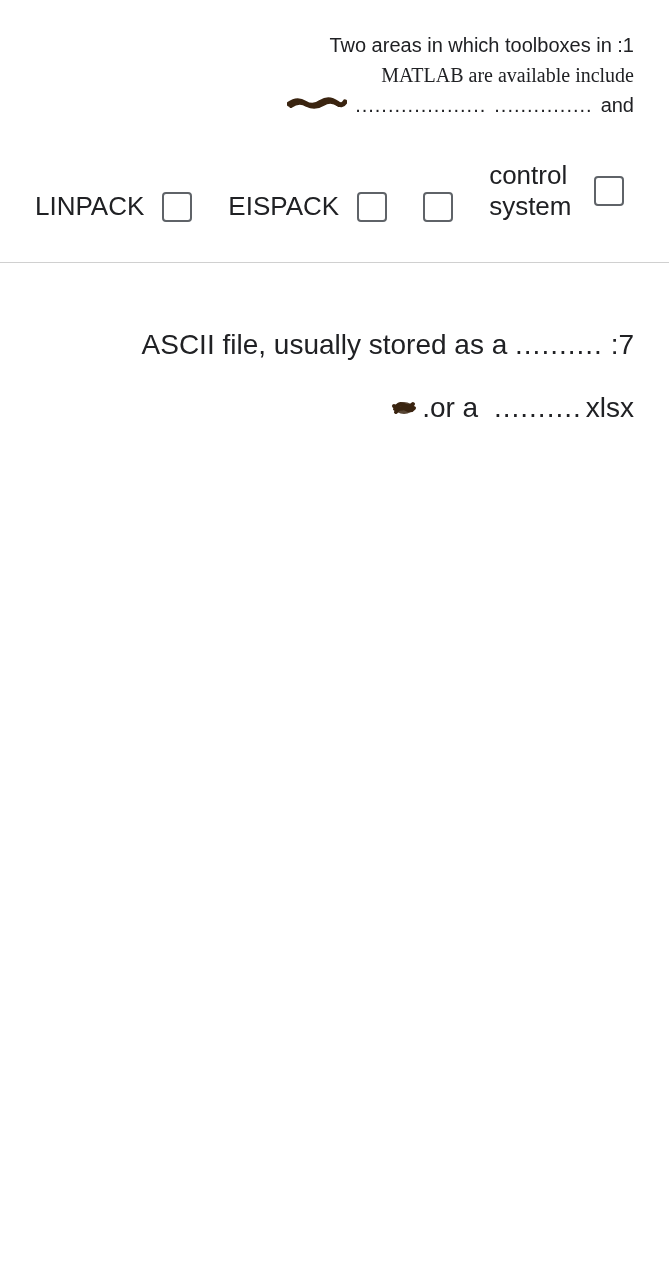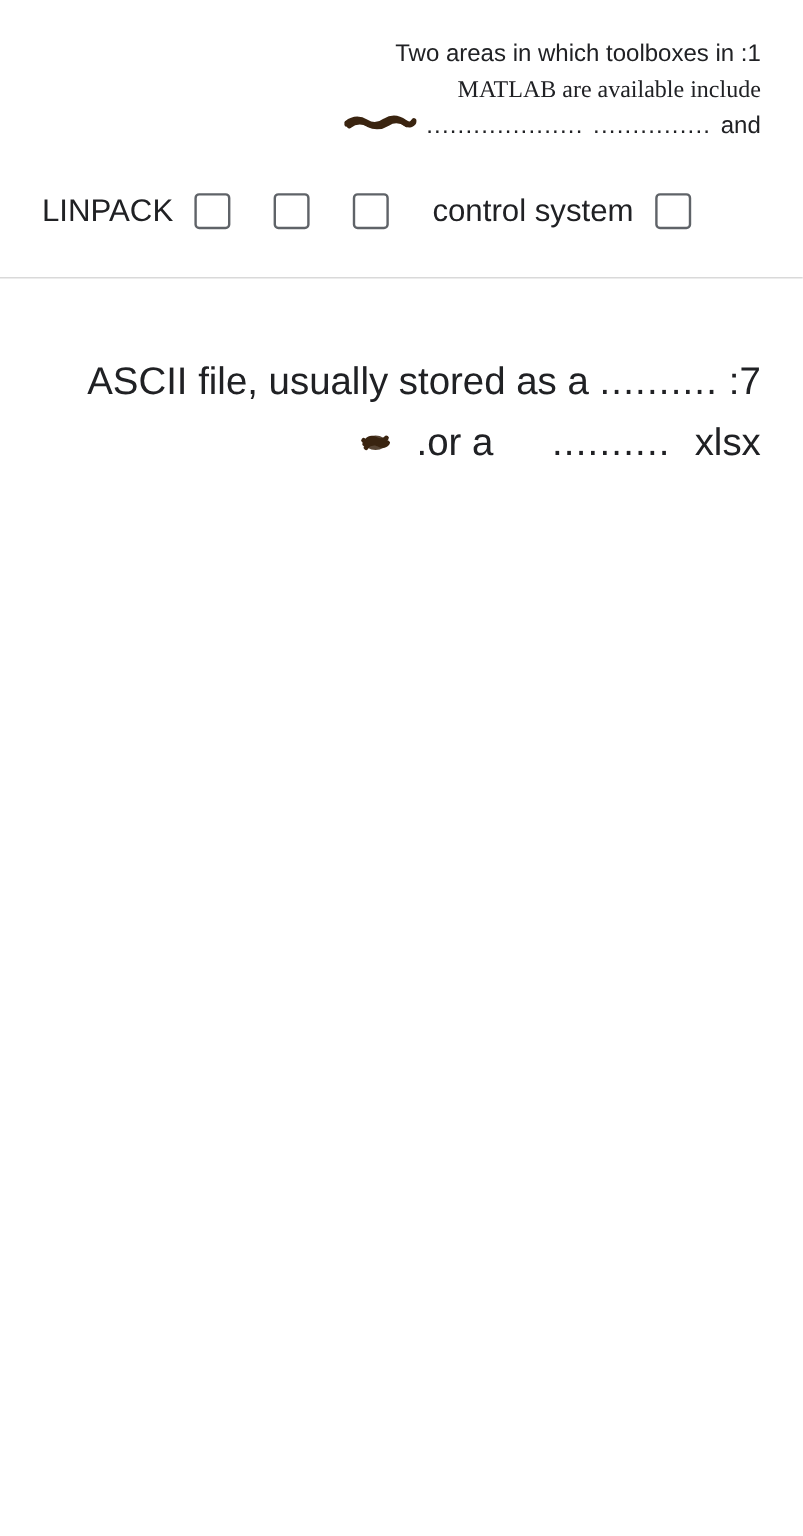--- a/index.html
+++ b/index.html
@@ -89,35 +89,36 @@
       flex-shrink: 0;
     }
     .divider {
       width: 100%;
       height: 1px;
       background: #d0d0d0;
       margin: 0;
     }
     .q2-text {
       text-align: right;
-      font-size: 32px;
+      font-size: 28px;
       color: #202124;
       line-height: 1.6;
       margin-bottom: 45px;
       padding-left: 0;
     }
     .q2-line1 {
       display: block;
       white-space: nowrap;
     }
     .q2-line2 {
       display: flex;
       justify-content: flex-end;
       align-items: center;
-      gap: 20px;
+      gap: 4px;
+      margin-top: 18px;
     }
     .q2-block {
       padding: 60px 35px 20px 25px;
     }
   </style>
 </head>
 <body>
 
 <div class="question-block">
   <div class="question-text">
@@ -137,20 +138,21 @@
       <span class="dotted">...............</span>
       <span>and</span>
     </span>
   </div>
   <div class="options">
     <div class="option-row">
       <span class="option-label">LINPACK</span>
       <button class="checkbox"></button>
     </div>
     <div class="option-row">
+      <span class="option-label">EISPACK</span>
       <button class="checkbox"></button>
     </div>
     <div class="option-row">
       <button class="checkbox"></button>
     </div>
     <div class="option-row">
       <span class="option-label">control system</span>
       <button class="checkbox"></button>
     </div>
   </div>

